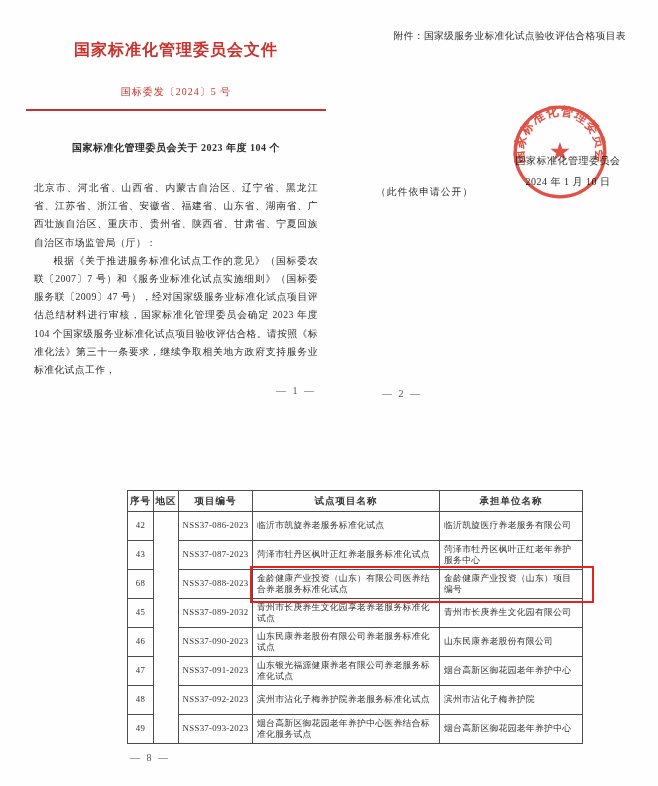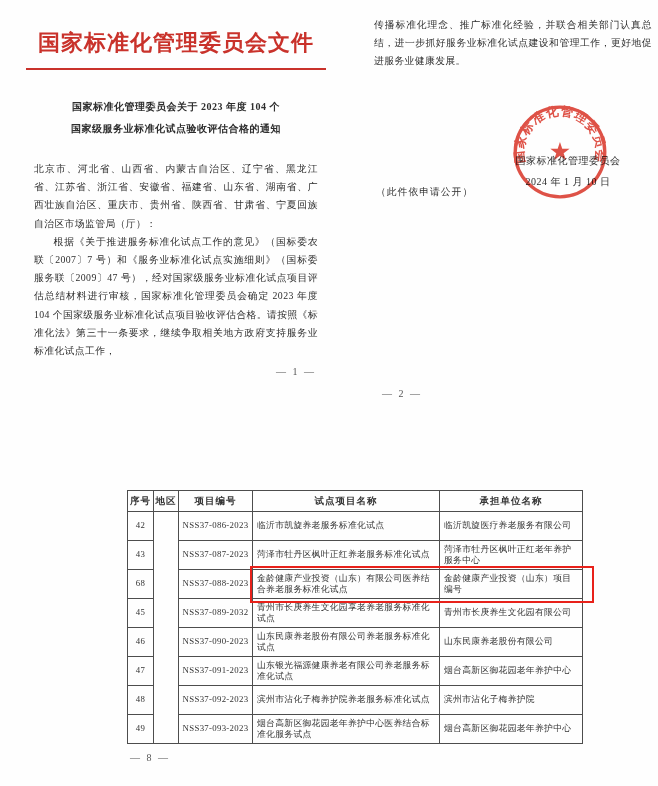--- a/index.html
+++ b/index.html
@@ -13,22 +13,22 @@
   body{
     width:658px;height:786px;position:relative;overflow:hidden;
     background:#fefefe;color:var(--ink);
     font-family:"Liberation Serif","DejaVu Serif",serif;
   }
   .page{position:absolute;}
 
   
   #page1{left:18px;top:28px;width:316px;}
   .org-header{
-    color:var(--red);font-size:22px;font-weight:bold;text-align:center;
-    letter-spacing:1px;margin-top:0;white-space:nowrap;
+    color:var(--red);font-size:16px;font-weight:bold;text-align:center;
+    letter-spacing:1px;margin-top:12px;white-space:nowrap;
   }
   .doc-number{color:var(--red);font-size:10px;text-align:center;margin-top:24px;letter-spacing:1px;}
   .red-rule{height:0;border-bottom:2.5px solid var(--red);margin:10px 8px 0 8px;}
   .doc-title{
     font-size:10px;font-weight:bold;text-align:center;line-height:22px;
     margin:26px 10px 0 10px;letter-spacing:.5px;
   }
   .body-text{
     font-size:9.8px;line-height:18.2px;text-align:justify;
     margin:20px 16px 0 16px;letter-spacing:.4px;
@@ -68,34 +68,34 @@
     position:absolute;left:156px;top:80px;width:340px;height:33px;
     border:2.5px solid var(--box-red);z-index:5;pointer-events:none;
   }
   #page8 .pageno{position:absolute;left:36px;top:266px;}
 </style>
 </head>
 <body>
 
 <div class="page" id="page1">
   <div class="org-header">国家标准化管理委员会文件</div>
+  <div class="doc-number">国标委发〔2024〕5 号</div>
   <div class="red-rule"></div>
   <div class="doc-title">
     <div>国家标准化管理委员会关于 2023 年度 104 个</div>
-    <div>国家级服务业标准化试点验收评估合格的通知</div>
   </div>
   <div class="body-text">
     <div>北京市、河北省、山西省、内蒙古自治区、辽宁省、黑龙江省、江苏省、浙江省、安徽省、福建省、山东省、湖南省、广西壮族自治区、重庆市、贵州省、陕西省、甘肃省、宁夏回族自治区市场监管局（厅）：</div>
     <div class="indent">根据《关于推进服务标准化试点工作的意见》（国标委农联〔2007〕7 号）和《服务业标准化试点实施细则》（国标委服务联〔2009〕47 号），经对国家级服务业标准化试点项目评估总结材料进行审核，国家标准化管理委员会确定 2023 年度 104 个国家级服务业标准化试点项目验收评估合格。请按照《标准化法》第三十一条要求，继续争取相关地方政府支持服务业标准化试点工作，</div>
   </div>
   <div class="pageno">— 1 —</div>
 </div>
 
 <div class="page" id="page2">
-  <div class="body-text">传播标准化理念、推广标准化经验，并联合相关部门认真总结，进一步抓好服务业标准化试点建设和管理工作，更好地促进服务业健康发展。</div>
+  <div class="attachment">附件：国家级服务业标准化试点验收评估合格项目表</div>
 
   <div class="sign-block">
     <div class="issuer">国家标准化管理委员会</div>
     <div class="sign-date">2024 年 1 月 10 日</div>
   </div>
 
   <svg class="seal" viewBox="0 0 96 96" aria-hidden="true">
     <circle cx="48" cy="48" r="43" fill="none" stroke="#dd4337" stroke-width="3.2"></circle>
     <path id="sealArc" d="M 16.3,62.8 A 35,35 0 1 1 79.7,62.8" fill="none"></path>
     <text font-size="12" font-weight="bold" fill="#dd4337" font-family="Liberation Sans, sans-serif" letter-spacing="1">

